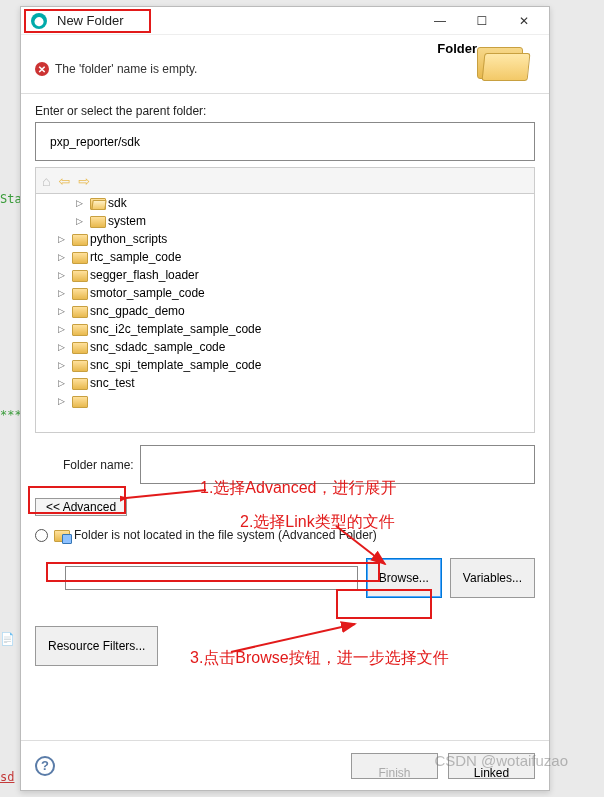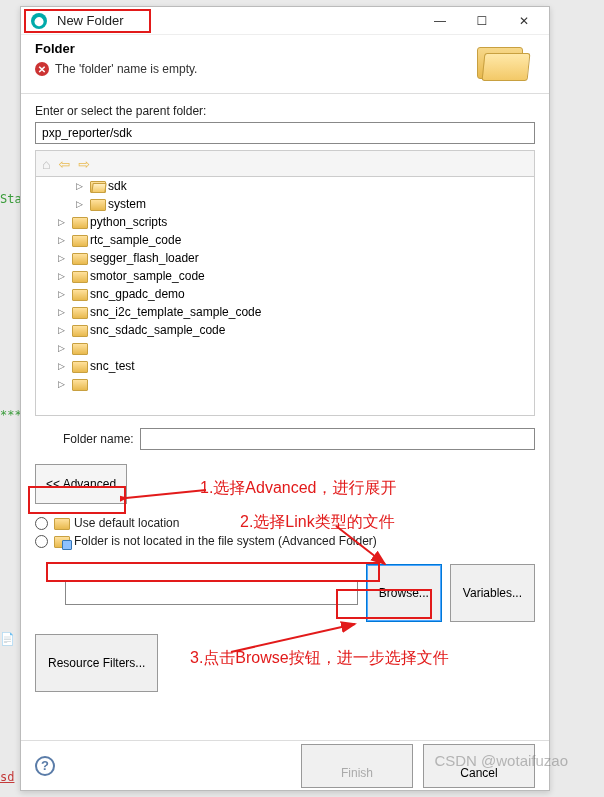--- a/index.html
+++ b/index.html
@@ -10,72 +10,72 @@
 
   .window { position: absolute; left: 20px; top: 6px; width: 530px; height: 785px; background: #fff; border: 1px solid #bbb; box-shadow: 0 2px 6px rgba(0,0,0,0.15); }
   .titlebar { height: 28px; display: flex; align-items: center; padding: 0 4px; border-bottom: 1px solid #eee; }
   .titlebar .appicon { width: 16px; height: 16px; background: #0aa; border-radius: 50%; margin: 0 6px; display: flex; align-items: center; justify-content: center; color: #fff; font-size: 9px; }
   .titlebar .title { flex: 0 0 auto; font-size: 13px; color: #222; padding: 0 4px; }
   .titlebar .spacer { flex: 1; }
   .winbtn { width: 42px; height: 26px; display: flex; align-items: center; justify-content: center; font-size: 12px; color: #333; }
 
   .header { padding: 6px 14px 10px 14px; display: flex; align-items: flex-start; border-bottom: 1px solid #ddd; position: relative; }
   .header-left { flex: 1; }
-  .header h1 { font-size: 13px; font-weight: bold; margin: 0 0 6px 0; }
+  .header h1 { font-size: 13px; font-weight: bold; margin: 0 0 6px 0; text-align: right; }
   .header .err { display: flex; align-items: center; gap: 6px; font-size: 12px; color: #333; }
   .err-icon { width: 14px; height: 14px; background: #c33; border-radius: 50%; color: #fff; display: flex; align-items: center; justify-content: center; font-size: 10px; font-weight: bold; }
   .folder-big { width: 54px; height: 42px; position: relative; margin-right: 4px; }
   .folder-big .back { position: absolute; width: 46px; height: 32px; background: linear-gradient(#f7d88a,#e8b94e); border: 1px solid #c8a040; border-radius: 3px; top: 6px; left: 0; }
   .folder-big .front { position: absolute; width: 46px; height: 28px; background: linear-gradient(#ffe8a8,#f3c968); border: 1px solid #c8a040; border-radius: 3px; top: 12px; left: 6px; transform: skewX(-6deg); }
 
   .body { padding: 10px 14px 4px 14px; }
   .label { font-size: 12px; color: #222; margin-bottom: 4px; display: block; }
-  .text-input { width: 100%; height: 22px; padding: 2px 6px; font-size: 12px; border: 1px solid #888; }
+  .text-input { width: 100%; height: 39px; padding: 2px 14px; font-size: 12px; border: 1px solid #888; }
 
   .nav-toolbar { margin-top: 6px; background: #f5f5f5; border: 1px solid #ccc; border-bottom: none; height: 26px; display: flex; align-items: center; gap: 8px; padding: 0 6px; }
   .nav-toolbar span { font-size: 14px; color: #999; }
   .nav-toolbar .home { color: #bbb; }
   .nav-toolbar .back { color: #e8b94e; }
   .nav-toolbar .fwd { color: #e8b94e; }
 
   .tree-box { border: 1px solid #ccc; height: 240px; overflow-y: scroll; font-size: 12px; background: #fff; }
   .tree-row { display: flex; align-items: center; height: 18px; padding-left: 4px; white-space: nowrap; }
   .tree-row .twisty { width: 12px; color: #666; font-size: 9px; margin-right: 2px; }
   .tree-row .ficon { width: 14px; height: 12px; margin-right: 4px; position: relative; }
   .ficon::before { content: ""; position: absolute; width: 14px; height: 10px; top: 1px; left: 0; background: linear-gradient(#ffe19c,#e8b94e); border: 1px solid #c8a040; border-radius: 1px; }
   .ficon.open::after { content: ""; position: absolute; width: 12px; height: 8px; top: 3px; left: 2px; background: linear-gradient(#fff0c4,#f3c968); border: 1px solid #c8a040; border-radius: 1px; transform: skewX(-8deg); }
   .indent1 { padding-left: 22px; }
   .indent2 { padding-left: 40px; }
 
   .name-row { display: flex; align-items: center; gap: 6px; margin-top: 12px; margin-left: 28px; }
   .name-row .label { margin: 0; flex: 0 0 auto; }
   .name-row input { flex: 1; }
 
-  .adv-btn { margin-top: 14px; padding: 12px 10px; font-size: 12px; border: 1px solid #999; background: #f5f5f5; }
+  .adv-btn { margin-top: 14px; padding: 1px 10px; font-size: 12px; border: 1px solid #999; background: #f5f5f5; }
 
   .radio-group { margin-top: 10px; }
   .radio-row { display: flex; align-items: center; gap: 6px; font-size: 12px; color: #222; padding: 2px 0; }
   .radio { width: 13px; height: 13px; border: 1px solid #555; border-radius: 50%; position: relative; flex: 0 0 auto; }
   .radio.sel::after { content: ""; position: absolute; width: 7px; height: 7px; background: #000; border-radius: 50%; top: 2px; left: 2px; }
   .mini-icon { width: 14px; height: 12px; position: relative; flex: 0 0 auto; }
   .mini-icon::before { content: ""; position: absolute; width: 14px; height: 10px; top: 1px; left: 0; background: linear-gradient(#ffe19c,#e8b94e); border: 1px solid #c8a040; border-radius: 1px; }
   .mini-icon.virt::after { content: ""; position: absolute; width: 8px; height: 8px; top: 5px; left: 8px; background: #8ec1ff; border: 1px solid #3576b5; border-radius: 1px; }
   .mini-icon.link::after { content: ""; position: absolute; width: 6px; height: 6px; top: 6px; left: 9px; background: #fff; border: 1px solid #3576b5; transform: rotate(45deg); }
 
   .link-row { margin-top: 14px; display: flex; align-items: center; gap: 8px; padding-left: 30px; }
   .link-row input { flex: 1; height: 24px; border: 1px solid #888; padding: 2px 6px; font-size: 12px; }
-  .btn { padding: 21px 12px; font-size: 12px; border: 1px solid #999; background: #f0f0f0; }
+  .btn { padding: 12px 12px; font-size: 12px; border: 1px solid #999; background: #f0f0f0; }
   .btn.default { border: 1px solid #0078d7; box-shadow: inset 0 0 0 1px #4ca6ff; }
 
-  .res-filter { margin-top: 12px; }
+  .res-filter { margin-top: 28px; }
 
   .footer { position: absolute; bottom: 0; left: 0; right: 0; height: 50px; border-top: 1px solid #ddd; display: flex; align-items: center; padding: 0 14px; gap: 10px; }
   .help { width: 20px; height: 20px; border: 2px solid #5a7ca8; border-radius: 50%; color: #5a7ca8; display: flex; align-items: center; justify-content: center; font-size: 13px; font-weight: bold; }
   .footer .spacer { flex: 1; }
-  .footer .btn { width: 112px; height: 26px; text-align: center; }
+  .footer .btn { width: 87px; height: 26px; text-align: center; }
   .footer .btn.disabled { color: #aaa; }
 
   
   .anno-box { position: absolute; border: 2px solid #e21a1a; pointer-events: none; }
   .anno-text { position: absolute; color: #e21a1a; font-size: 16px; font-family: "Microsoft YaHei", Arial, sans-serif; pointer-events: none; white-space: nowrap; }
   .arrow { position: absolute; pointer-events: none; }
   .watermark { position: absolute; color: rgba(120,120,120,0.5); font-size: 15px; right: 36px; bottom: 28px; }
 </style>
 </head>
 <body>
@@ -162,45 +162,41 @@
           <span>snc_i2c_template_sample_code</span>
         </div>
         <div class="tree-row indent1">
           <span class="twisty">▷</span>
           <span class="ficon"></span>
           <span>snc_sdadc_sample_code</span>
         </div>
         <div class="tree-row indent1">
           <span class="twisty">▷</span>
           <span class="ficon"></span>
+          <span>snc_spi_template_sample_code</span>
         </div>
         <div class="tree-row indent1">
           <span class="twisty">▷</span>
           <span class="ficon"></span>
           <span>snc_test</span>
         </div>
         <div class="tree-row indent1">
           <span class="twisty">▷</span>
           <span class="ficon"></span>
         </div>
       </div>
 
     <div class="name-row">
       <span class="label">Folder name:</span>
       <input class="text-input" value="" style="">
     </div>
 
     <button class="adv-btn">&lt;&lt; Advanced</button>
 
     <div class="radio-group">
-      <div class="radio-row">
-        <span class="radio"></span>
-        <span class="mini-icon"></span>
-        <span>Use default location</span>
-      </div>
       <div class="radio-row">
         <span class="radio"></span>
         <span class="mini-icon virt"></span>
         <span>Folder is not located in the file system (Advanced Folder)</span>
       </div>
     </div>
 
     <div class="link-row">
       <input value="" style="">
       <button class="btn default">Browse...</button>
@@ -209,21 +205,21 @@
 
     <div class="res-filter">
       <button class="btn">Resource Filters...</button>
     </div>
   </div>
 
   <div class="footer">
     <div class="help">?</div>
     <div class="spacer"></div>
     <button class="btn disabled">Finish</button>
-    <button class="btn">Cancel</button>
+    <button class="btn">Linked</button>
   </div>
 </div>
 
 <div class="anno-box" style="left:24px; top:9px; width:127px; height:24px;"></div>
 <div class="anno-box" style="left:28px; top:486px; width:98px; height:28px;"></div>
 <div class="anno-box" style="left:46px; top:562px; width:334px; height:20px;"></div>
 <div class="anno-box" style="left:336px; top:589px; width:96px; height:30px;"></div>
 
 <div class="anno-text" style="left:200px; top:478px;">1.选择Advanced，进行展开</div>
 <div class="anno-text" style="left:240px; top:512px;">2.选择Link类型的文件</div>

